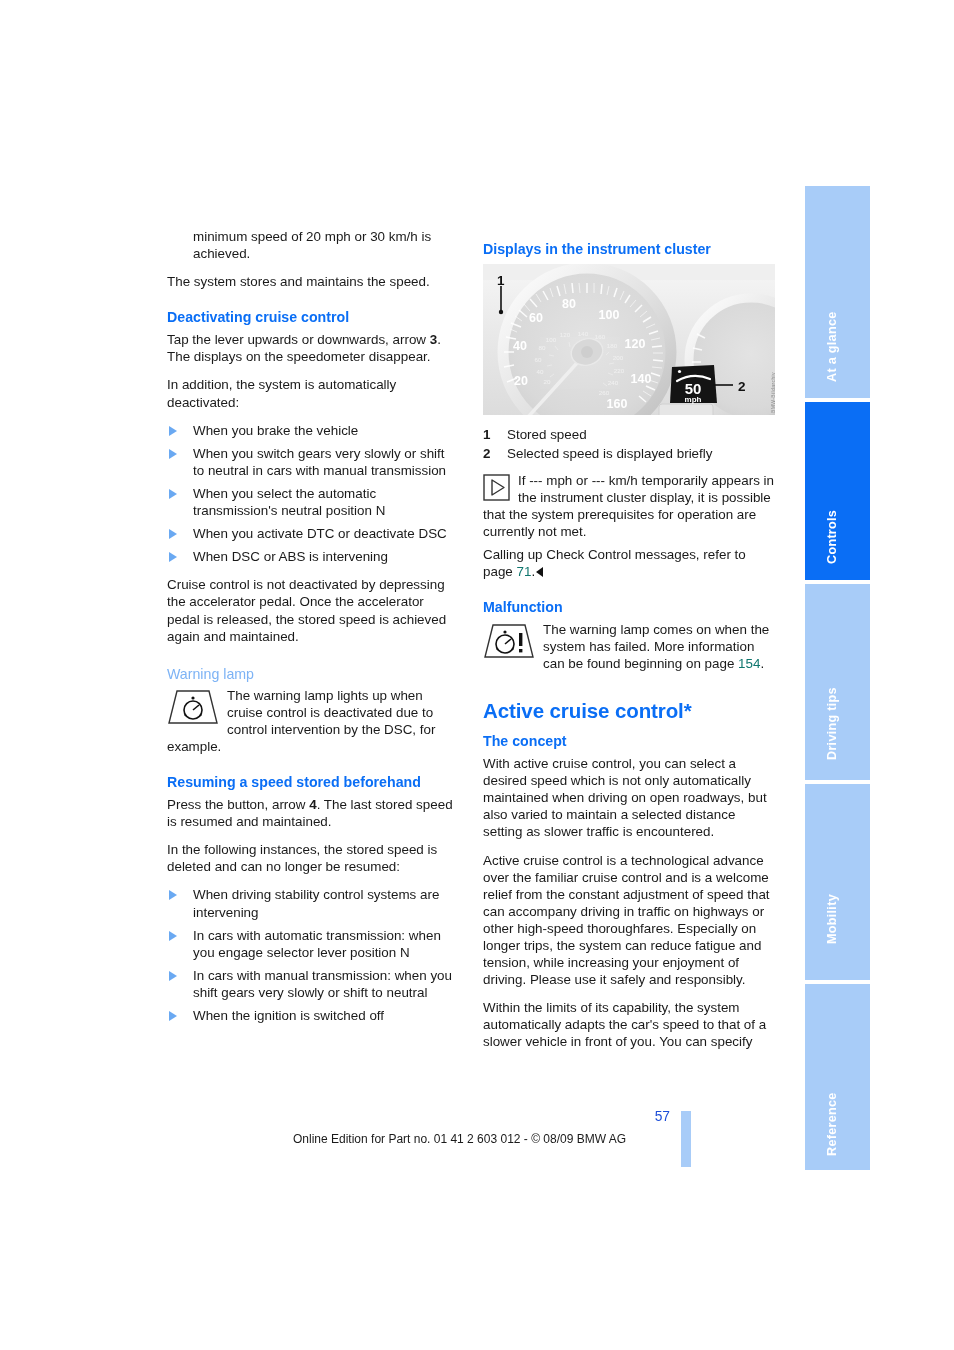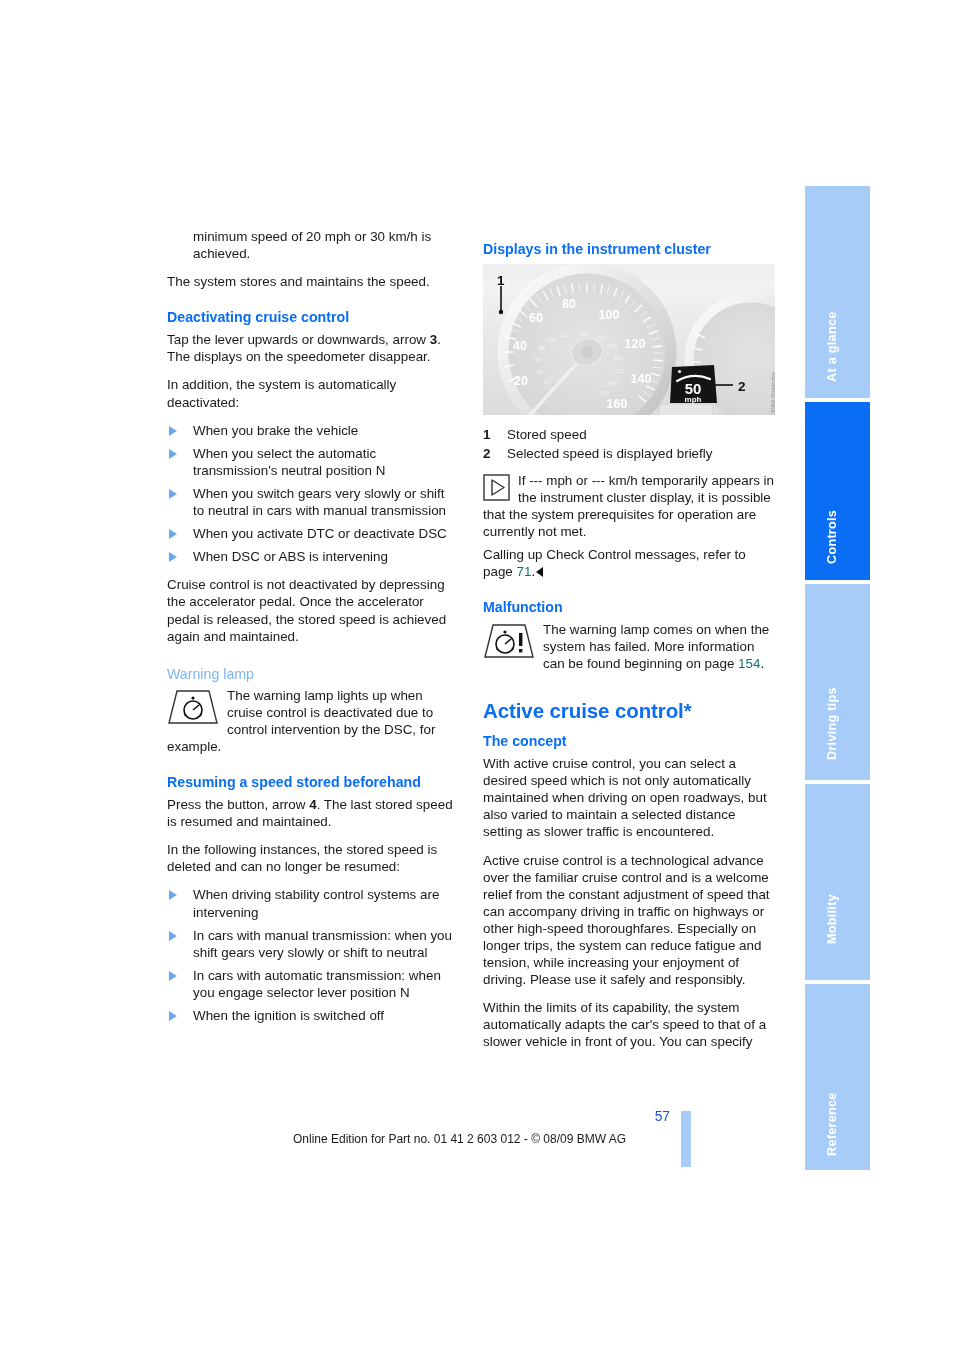--- a/index.html
+++ b/index.html
@@ -213,22 +213,22 @@
     <p>The system stores and maintains the speed.</p>
 
     <div class="h2">Deactivating cruise control</div>
 
     <p><span>Tap the lever upwards or downwards, arrow </span><b>3</b><span>. The displays on the speedometer disappear.</span></p>
 
     <p>In addition, the system is automatically deactivated:</p>
 
     <ul class="tri">
       <li><span class="tri-mark"></span><span>When you brake the vehicle</span></li>
+      <li><span class="tri-mark"></span><span>When you switch gears very slowly or shift to neutral in cars with manual transmission</span></li>
       <li><span class="tri-mark"></span><span>When you select the automatic transmission's neutral position N</span></li>
-      <li><span class="tri-mark"></span><span>When you switch gears very slowly or shift to neutral in cars with manual transmission</span></li>
       <li><span class="tri-mark"></span><span>When you activate DTC or deactivate DSC</span></li>
       <li><span class="tri-mark"></span><span>When DSC or ABS is intervening</span></li>
     </ul>
 
     <p>Cruise control is not deactivated by depressing the accelerator pedal. Once the accelerator pedal is released, the stored speed is achieved again and maintained.</p>
 
     <div class="h3">Warning lamp</div>
 
     <div class="noteblk">
       <div class="note-ic">
@@ -245,22 +245,22 @@
     </div>
 
     <div class="h2">Resuming a speed stored beforehand</div>
 
     <p><span>Press the button, arrow </span><b>4</b><span>. The last stored speed is resumed and maintained.</span></p>
 
     <p>In the following instances, the stored speed is deleted and can no longer be resumed:</p>
 
     <ul class="tri">
       <li><span class="tri-mark"></span><span>When driving stability control systems are intervening</span></li>
+      <li><span class="tri-mark"></span><span>In cars with automatic transmission: when you engage selector lever position N</span></li>
       <li><span class="tri-mark"></span><span>In cars with manual transmission: when you shift gears very slowly or shift to neutral</span></li>
-      <li><span class="tri-mark"></span><span>In cars with automatic transmission: when you engage selector lever position N</span></li>
       <li><span class="tri-mark"></span><span>When the ignition is switched off</span></li>
     </ul>
 
   </div>
 
   <div class="col col-right">
 
     <div class="h2 first">Displays in the instrument cluster</div>
 
     <div class="figure">

